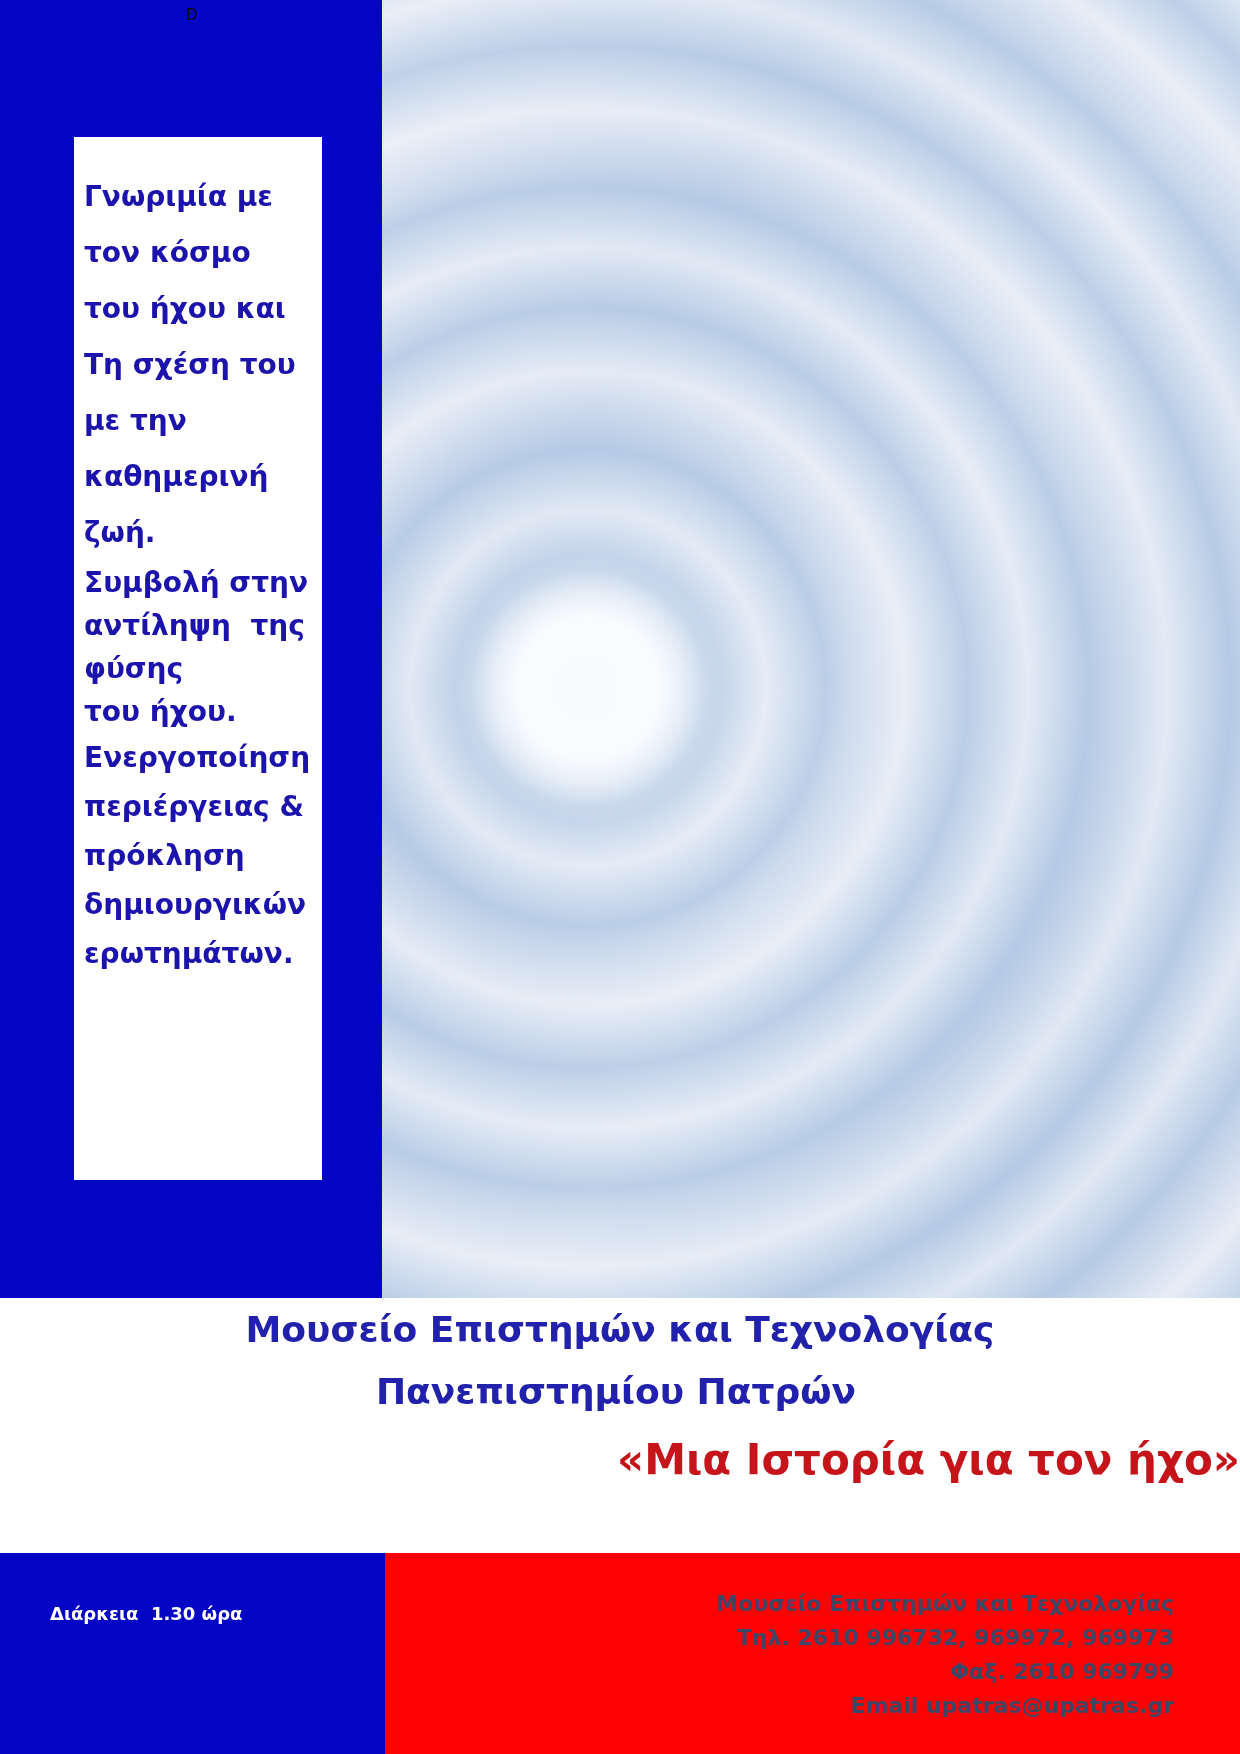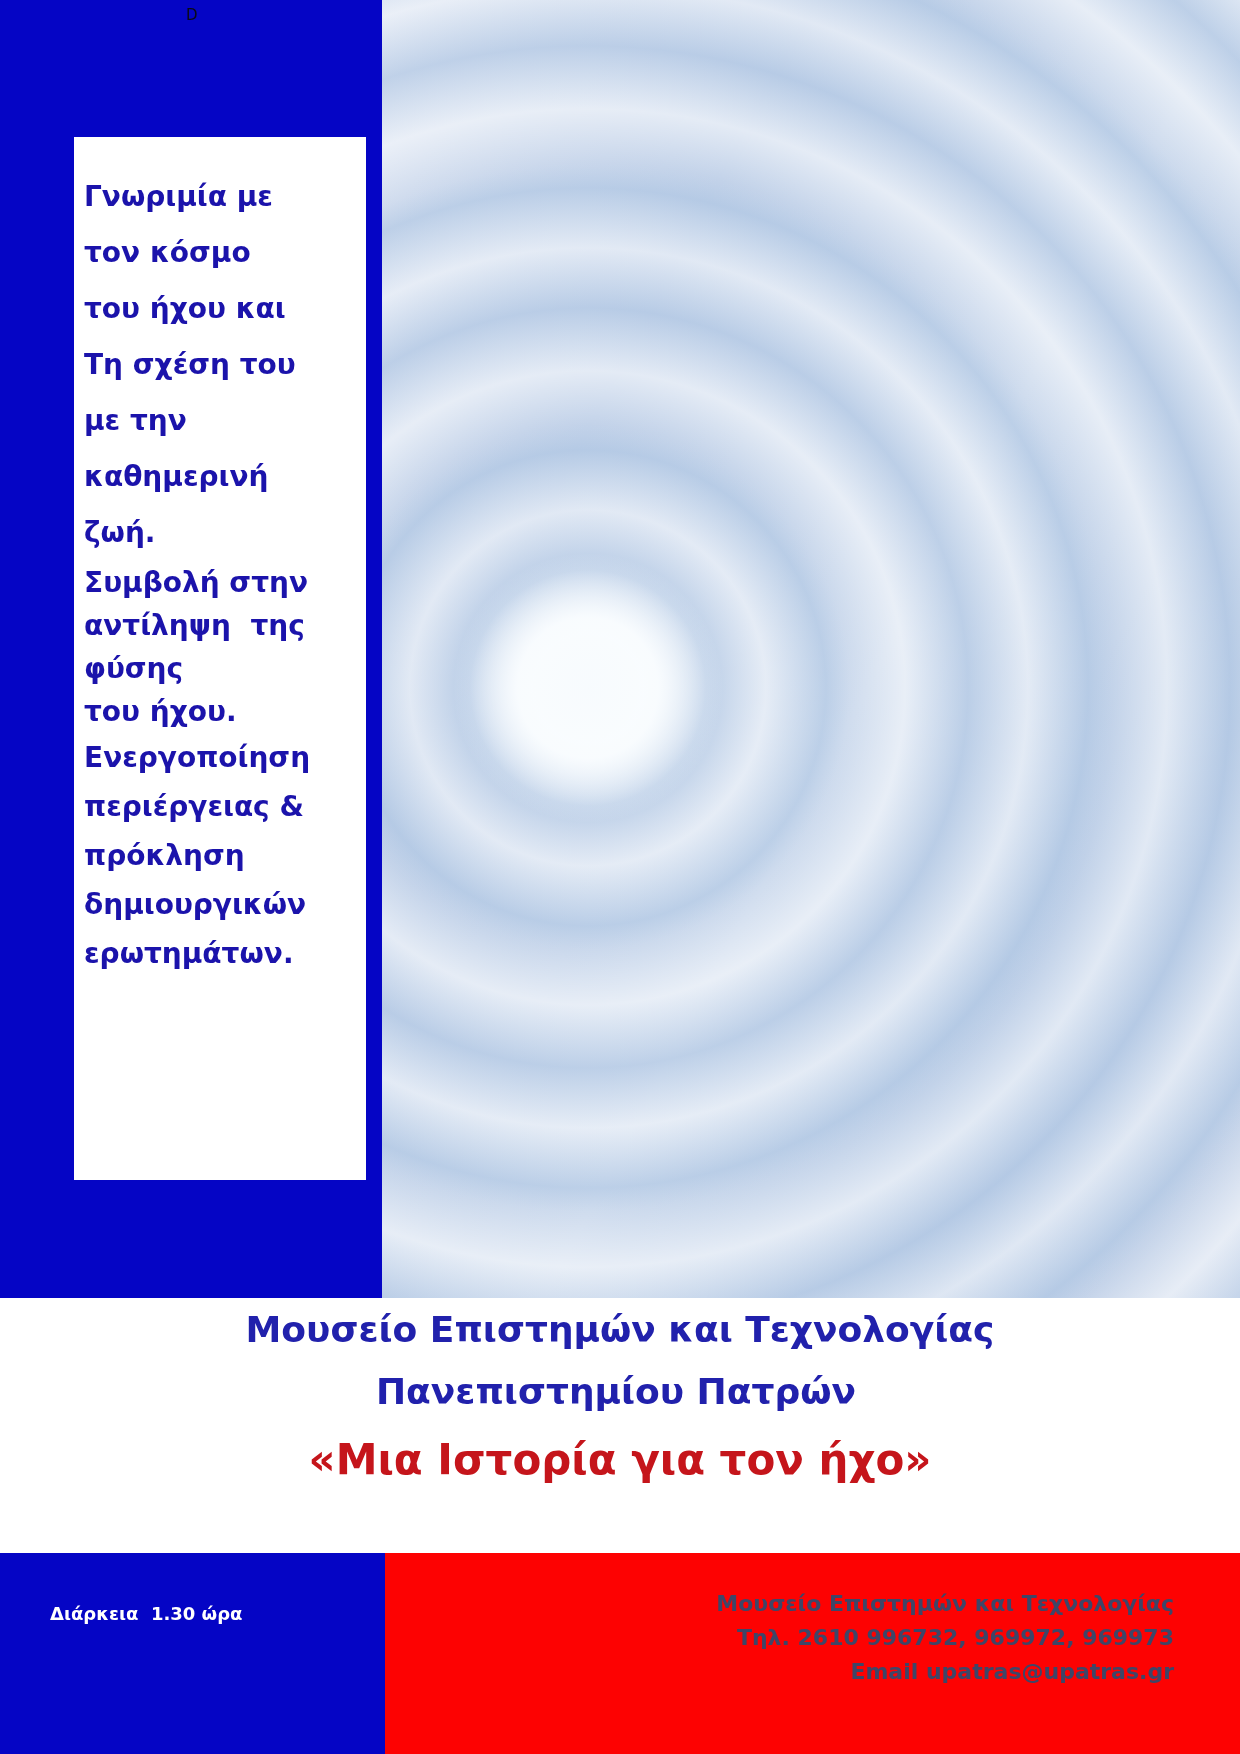--- a/index.html
+++ b/index.html
@@ -10,21 +10,21 @@
   }
   .band-left{
     position:absolute;left:0;top:0;width:382px;height:1298px;
     background:var(--band-blue,#0505C5);
   }
   .top-note{
     position:absolute;left:186px;top:6px;
     color:#0a0a14;font-size:15px;font-weight:400;
   }
   .objectives-box{
-    position:absolute;left:74px;top:137px;width:292px;height:1043px;
+    position:absolute;left:74px;top:137px;width:248px;height:1043px;
     background:#ffffff;box-sizing:border-box;padding:32px 4px 0 10px;
     color:var(--box-text-blue,#1B13AB);
     font-weight:bold;font-size:28px;
   }
   .objectives-box .para{white-space:pre-wrap;margin:0;}
   .para-1{line-height:56px;}
   .para-2{line-height:43px;margin-top:56px;}
   .para-2b{line-height:43px;margin-top:22px;}
   .para-3{line-height:49px;margin-top:138px;}
   .water-image{
@@ -50,21 +50,21 @@
   .museum-title-2{
     color:var(--heading-blue,#2121AC);
     font-size:36px;font-weight:bold;line-height:44px;margin:18px 8px 0 0;
   }
   .subtitle{
     color:var(--subtitle-blue,#2B3AA6);
     font-size:26px;font-weight:400;line-height:32px;margin:28px 0 0 0;
   }
   .event-title{
     color:var(--event-red,#C5151B);
-    font-size:42px;font-weight:bold;line-height:48px;margin:22px 0 0 0;
+    font-size:42px;font-weight:bold;line-height:48px;margin:22px 0 0 0;text-align:right;
   }
   .footer{position:absolute;left:0;top:1553px;width:1240px;height:201px;}
   .footer-blue{
     position:absolute;left:0;top:0;width:385px;height:201px;
     background:var(--band-blue,#0505C5);
   }
   .duration{
     color:var(--duration-text,#FFFFFF);
     font-size:18px;font-weight:bold;white-space:pre-wrap;
     margin:50px 0 0 50px;
@@ -114,15 +114,16 @@
   <div class="event-title">«Μια Ιστορία για τον ήχο»</div>
 </div>
 
 <div class="footer">
   <div class="footer-blue">
     <div class="duration">Διάρκεια  1.30 ώρα</div>
   </div>
   <div class="footer-red">
     <div class="contact-line">Μουσείο Επιστημών και Τεχνολογίας</div>
     <div class="contact-line">Τηλ. 2610 996732, 969972, 969973</div>
+    <div class="contact-line">Φαξ. 2610 969799</div>
     <div class="contact-line">Email upatras@upatras.gr</div>
   </div>
 </div>
 
 </body></html>

